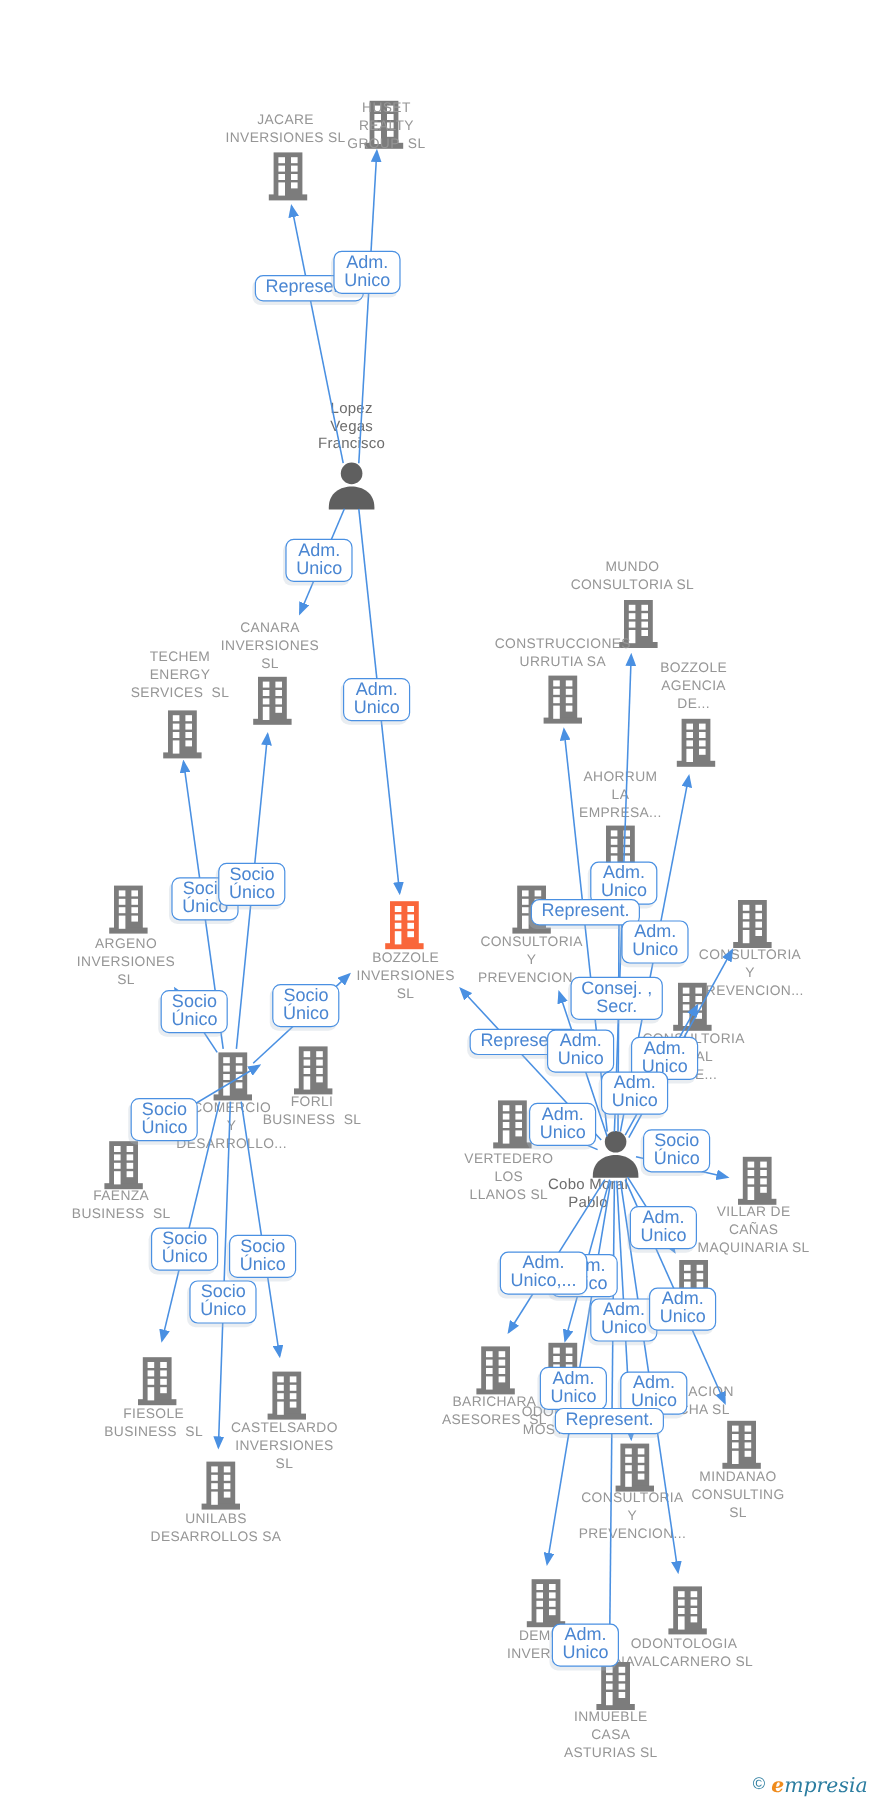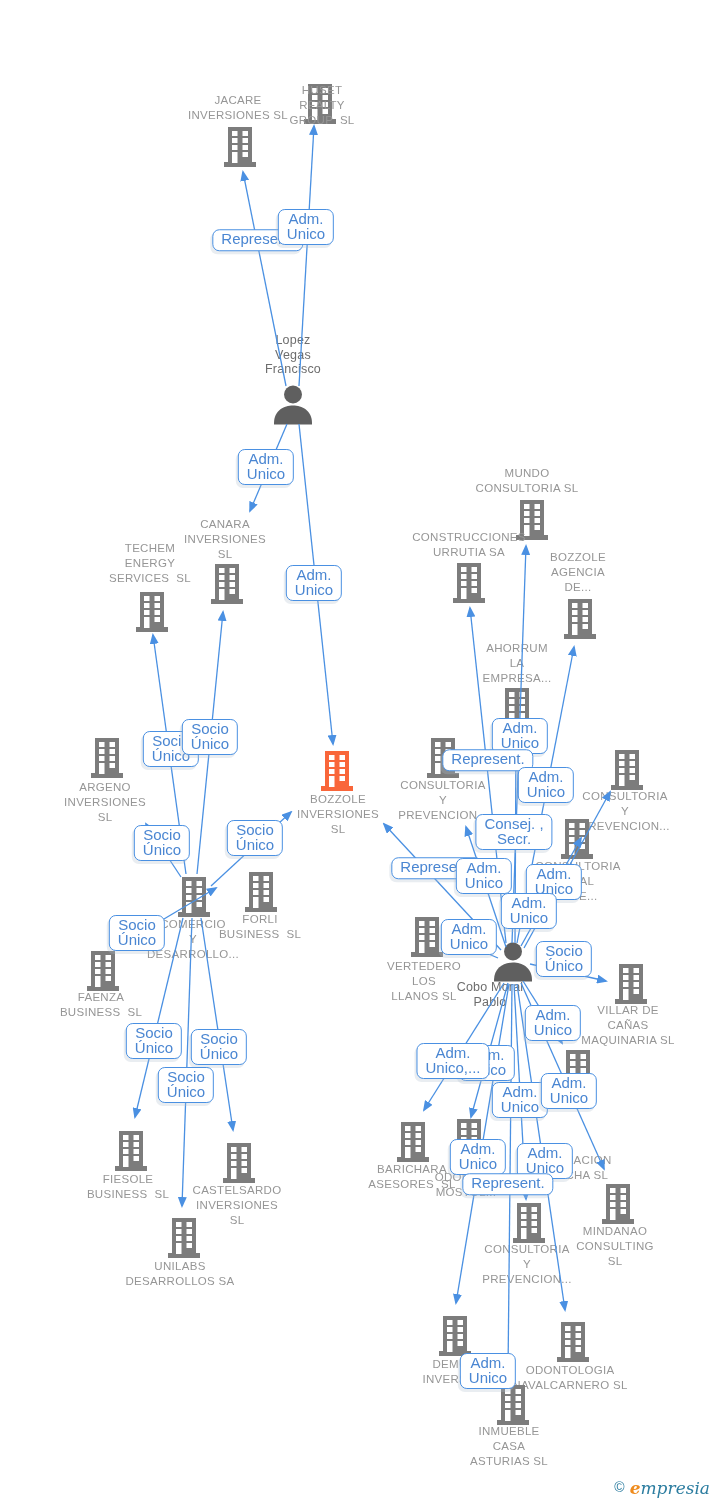--- a/index.html
+++ b/index.html
@@ -12,21 +12,21 @@
   .company .icon{color:#7c7c7c;}
   .company.highlight .icon{color:#f9663a;}
   .person .icon{color:#5f5f5f;}
   .node-label{position:absolute;transform:translateX(-50%);text-align:center;color:#969696;
     font-size:11.5px;line-height:15px;letter-spacing:.3px;white-space:pre;}
   .person .node-label{color:#6d6d6d;font-size:12.5px;line-height:14.5px;letter-spacing:.2px;}
   .rel-box{position:absolute;transform:translate(-50%,-50%);z-index:3;background:#ffffff;
     border:1.5px solid #4a90e2;border-radius:7px;padding:2px 8px 3px 8px;color:#4a86d2;
     font-size:15px;line-height:14.5px;text-align:center;white-space:nowrap;
     box-shadow:-2px 3px 0 rgba(175,190,205,.28);}
-  #watermark{position:absolute;right:18px;bottom:2px;z-index:4;text-decoration:none;cursor:pointer;}
+  #watermark{position:absolute;right:5px;bottom:2px;z-index:4;text-decoration:none;cursor:pointer;}
   #watermark .copy{color:#2c7da0;font-size:14px;vertical-align:2px;margin-right:5px;}
   #watermark .brand{font-family:"DejaVu Serif",serif;font-style:italic;font-size:17px;color:#2c7da0;}
   #watermark .brand .lead{color:#ef8b1d;font-weight:bold;}
 </style>
 </head>
 <body>
 
 <div id="canvas">
 
   <svg width="0" height="0" style="position:absolute" aria-hidden="true">

